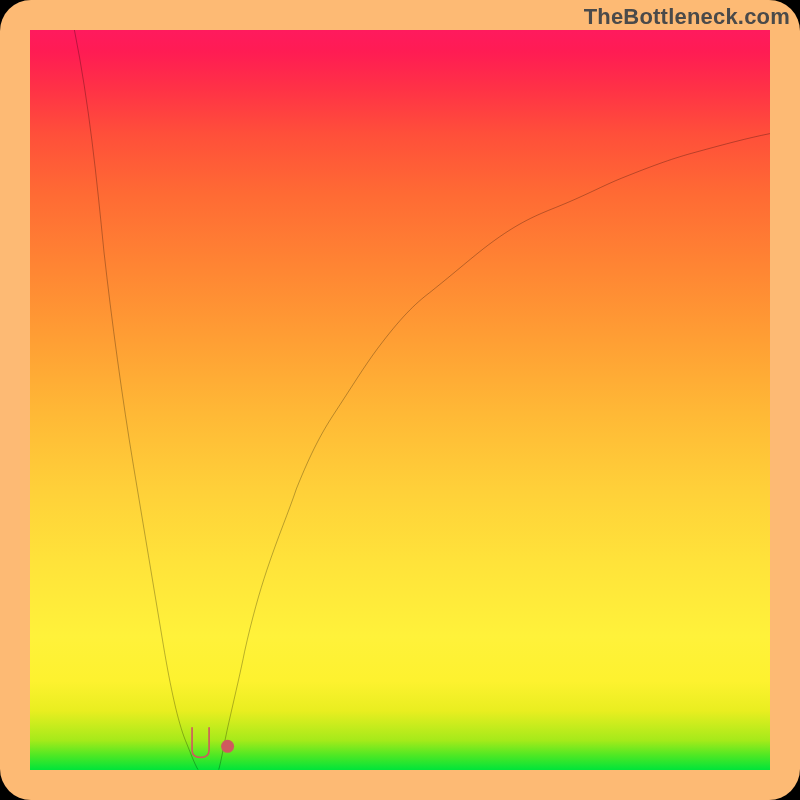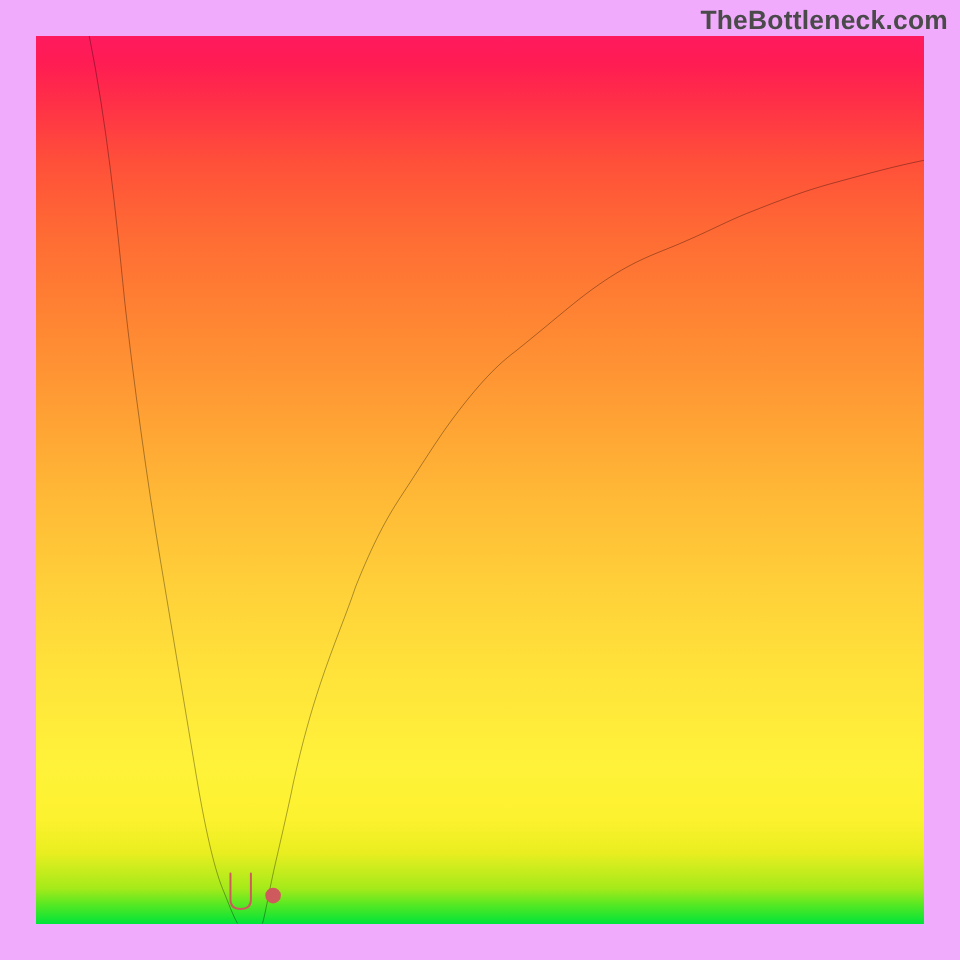--- a/index.html
+++ b/index.html
@@ -10,21 +10,22 @@
     background: #000;
     overflow: hidden;
     font-family: Arial, Helvetica, sans-serif;
   }
   .frame {
     position: absolute;
     left: 0;
     top: 0;
     width: 800px;
     height: 800px;
-    background: #f0abfc;
+    background: #fdba74;
+    border-radius: 31px;
   }
   .plot-area {
     position: absolute;
     left: 30px;
     top: 30px;
     width: 740px;
     height: 740px;
     
     background: linear-gradient(to top,
       #00e43a 0%,

